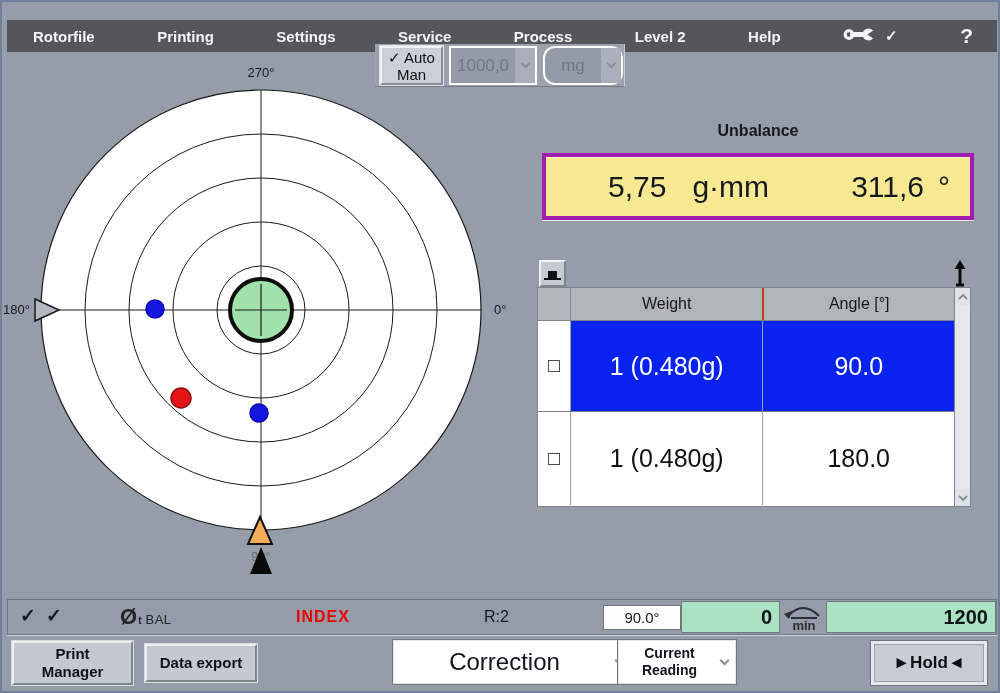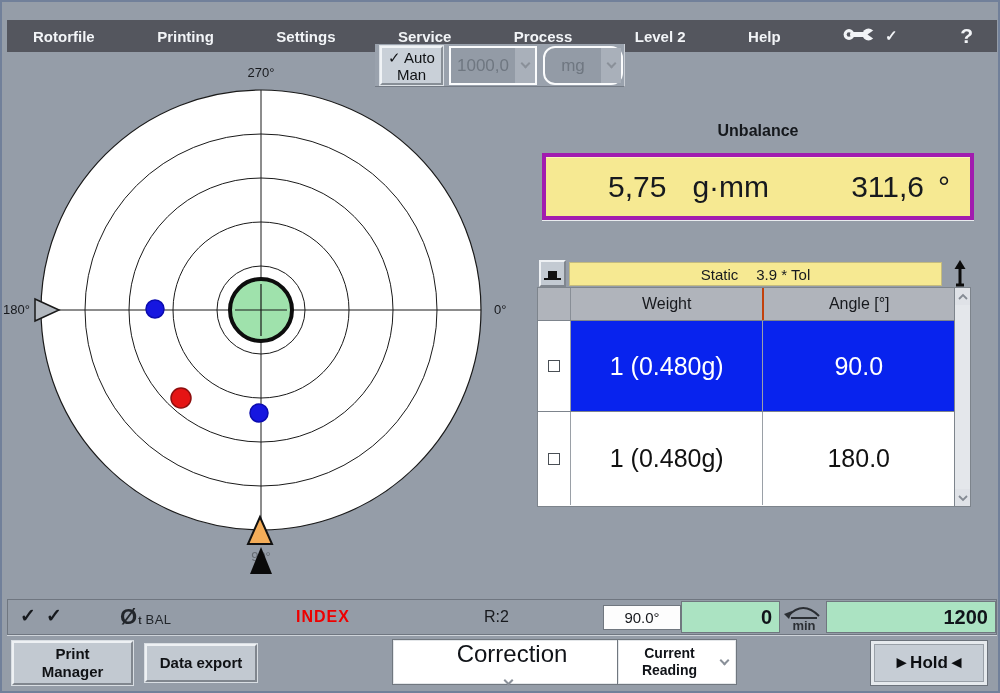--- a/index.html
+++ b/index.html
@@ -174,24 +174,20 @@
       <span>°</span>
     </div>
   </div>
 
   <div class="wbtn">
     <svg width="23" height="20" viewBox="0 0 23 20">
       <rect x="7" y="7" width="9" height="7" fill="#111"></rect>
       <line x1="3" y1="15" x2="20" y2="15" stroke="#111" stroke-width="2"></line>
     </svg>
   </div>
-  <div class="staticbar">
-    <span>Static</span>
-    <span>3.9 * Tol</span>
-  </div>
   <div class="sortarrow">
     <svg width="18" height="30" viewBox="0 0 18 30">
       <line x1="9" y1="7" x2="9" y2="26" stroke="#0c0c0c" stroke-width="3"></line>
       <polygon points="9,2 3.5,11 14.5,11" fill="#0c0c0c"></polygon>
       <line x1="5" y1="27" x2="13" y2="27" stroke="#0c0c0c" stroke-width="3"></line>
     </svg>
   </div>
 
   <div class="ctable">
     <div class="thead">
@@ -252,21 +248,21 @@
     <span class="sb-green" style="left:818px;width:170px;">1200</span>
   </div>
 
   <button class="pushbtn" style="left:10px;top:639px;width:121px;height:44px;">
     <span>Print</span>
     <span>Manager</span>
   </button>
   <button class="pushbtn" style="left:143px;top:642px;width:112px;height:38px;">
     <span>Data export</span>
   </button>
-  <div class="combo-w" style="left:390px;top:637px;width:240px;height:46px;flex-direction:column;">
+  <div class="combo-w" style="left:390px;top:637px;width:240px;height:46px;">
     <span class="ctext" style="font-size:24px;">Correction</span>
     <span class="cchev chev"></span>
   </div>
   <div class="combo-w" style="left:615px;top:637px;width:120px;height:46px;">
     <span class="ctext" style="font-size:14px;font-weight:bold;line-height:17px;">
       <span>Current</span><br>
       <span>Reading</span>
     </span>
     <span class="cchev chev"></span>
   </div>

